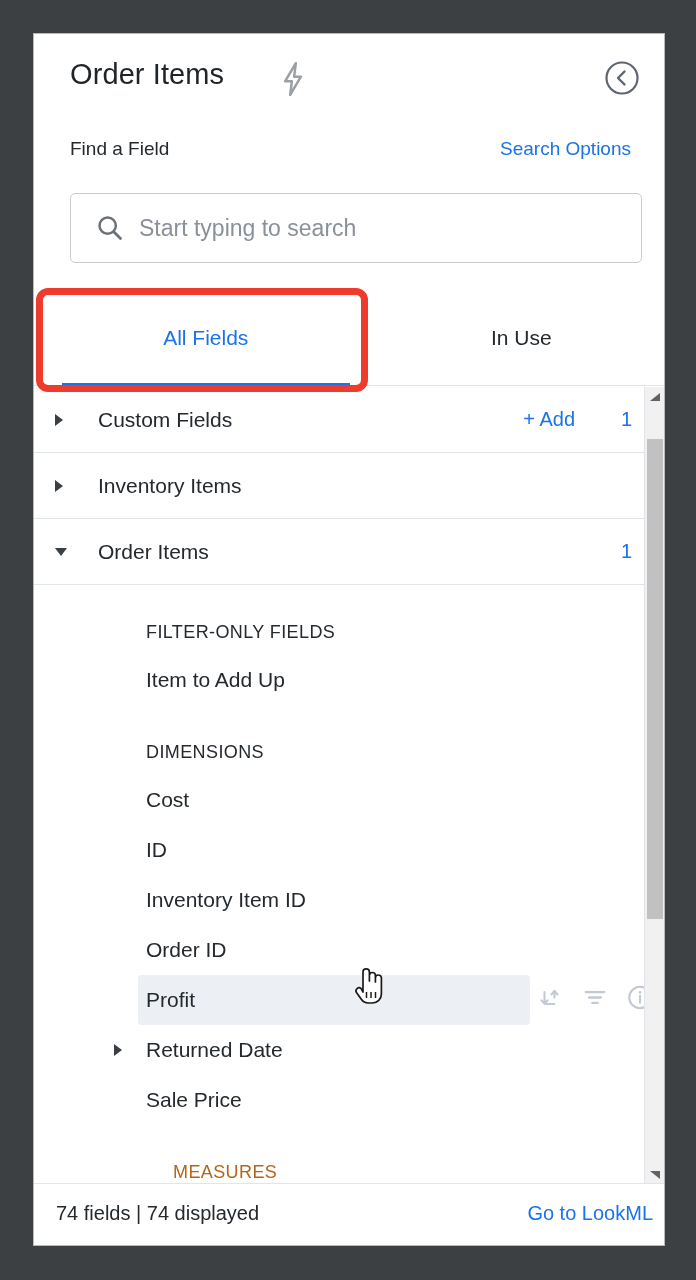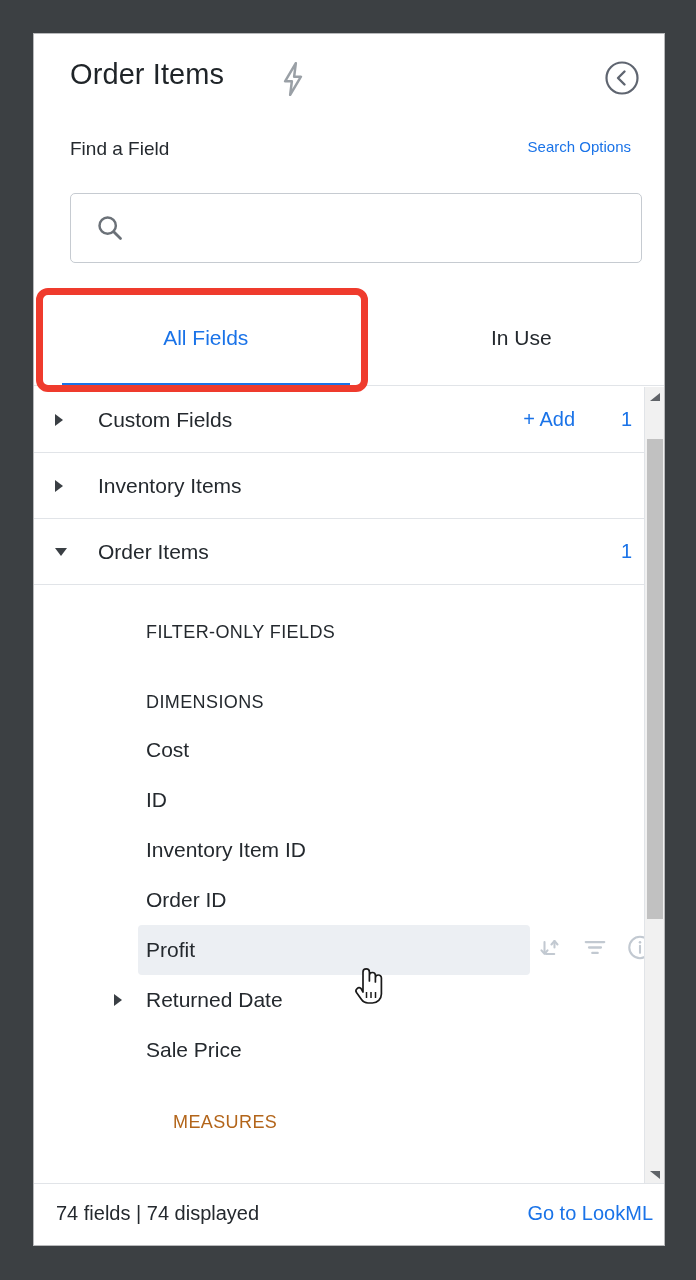--- a/index.html
+++ b/index.html
@@ -38,21 +38,21 @@
   }
 
   
   .find-row { position: absolute; left: 0; top: 104px; width: 100%; height: 42px; }
   .find-label {
     position: absolute; left: 36px; top: 0;
     font-size: 19px; color: #24292e;
   }
   .search-options {
     position: absolute; right: 33px; top: 0;
-    font-size: 15px; color: #1a73e8; cursor: pointer; white-space: nowrap;
+    font-size: 19px; color: #1a73e8; cursor: pointer; white-space: nowrap;
   }
 
   
   .search-box {
     position: absolute; left: 36px; top: 159px;
     width: 572px; height: 70px;
     border: 1px solid #c6cbd1; border-radius: 5px;
     background: #fff; cursor: text;
   }
   .search-icon { position: absolute; left: 25px; top: 20px; }
@@ -228,20 +228,21 @@
       <div class="search-options">Search Options</div>
     </div>
 
     <div class="search-box">
       <span class="search-icon">
         <svg width="28" height="28" viewBox="0 0 24 24">
           <circle cx="10" cy="10" r="7" fill="none" stroke="#6b7178" stroke-width="2.1"></circle>
           <line x1="15.2" y1="15.2" x2="21" y2="21" stroke="#6b7178" stroke-width="2.4" stroke-linecap="round"></line>
         </svg>
       </span>
+      <input class="search-input" type="text" placeholder="Start typing to search" style="">
     </div>
 
     <div class="tabs">
       <div class="tab active">All Fields</div>
       <div class="tab">In Use</div>
     </div>
 
     <div class="list">
 
       <div class="grp">
@@ -258,20 +259,23 @@
 
       <div class="grp">
         <span class="caret down"></span>
         <span class="grp-label">Order Items</span>
         <span class="grp-count">1</span>
       </div>
 
       <div class="sect-gap"></div>
 
       <div class="sect-title">FILTER-ONLY FIELDS</div>
+      <div class="field">
+        <span>Item to Add Up</span>
+      </div>
 
       <div class="sect-gap"></div>
 
       <div class="sect-title">DIMENSIONS</div>
 
       <div class="field">
         <span>Cost</span>
       </div>
       <div class="field">
         <span>ID</span>

